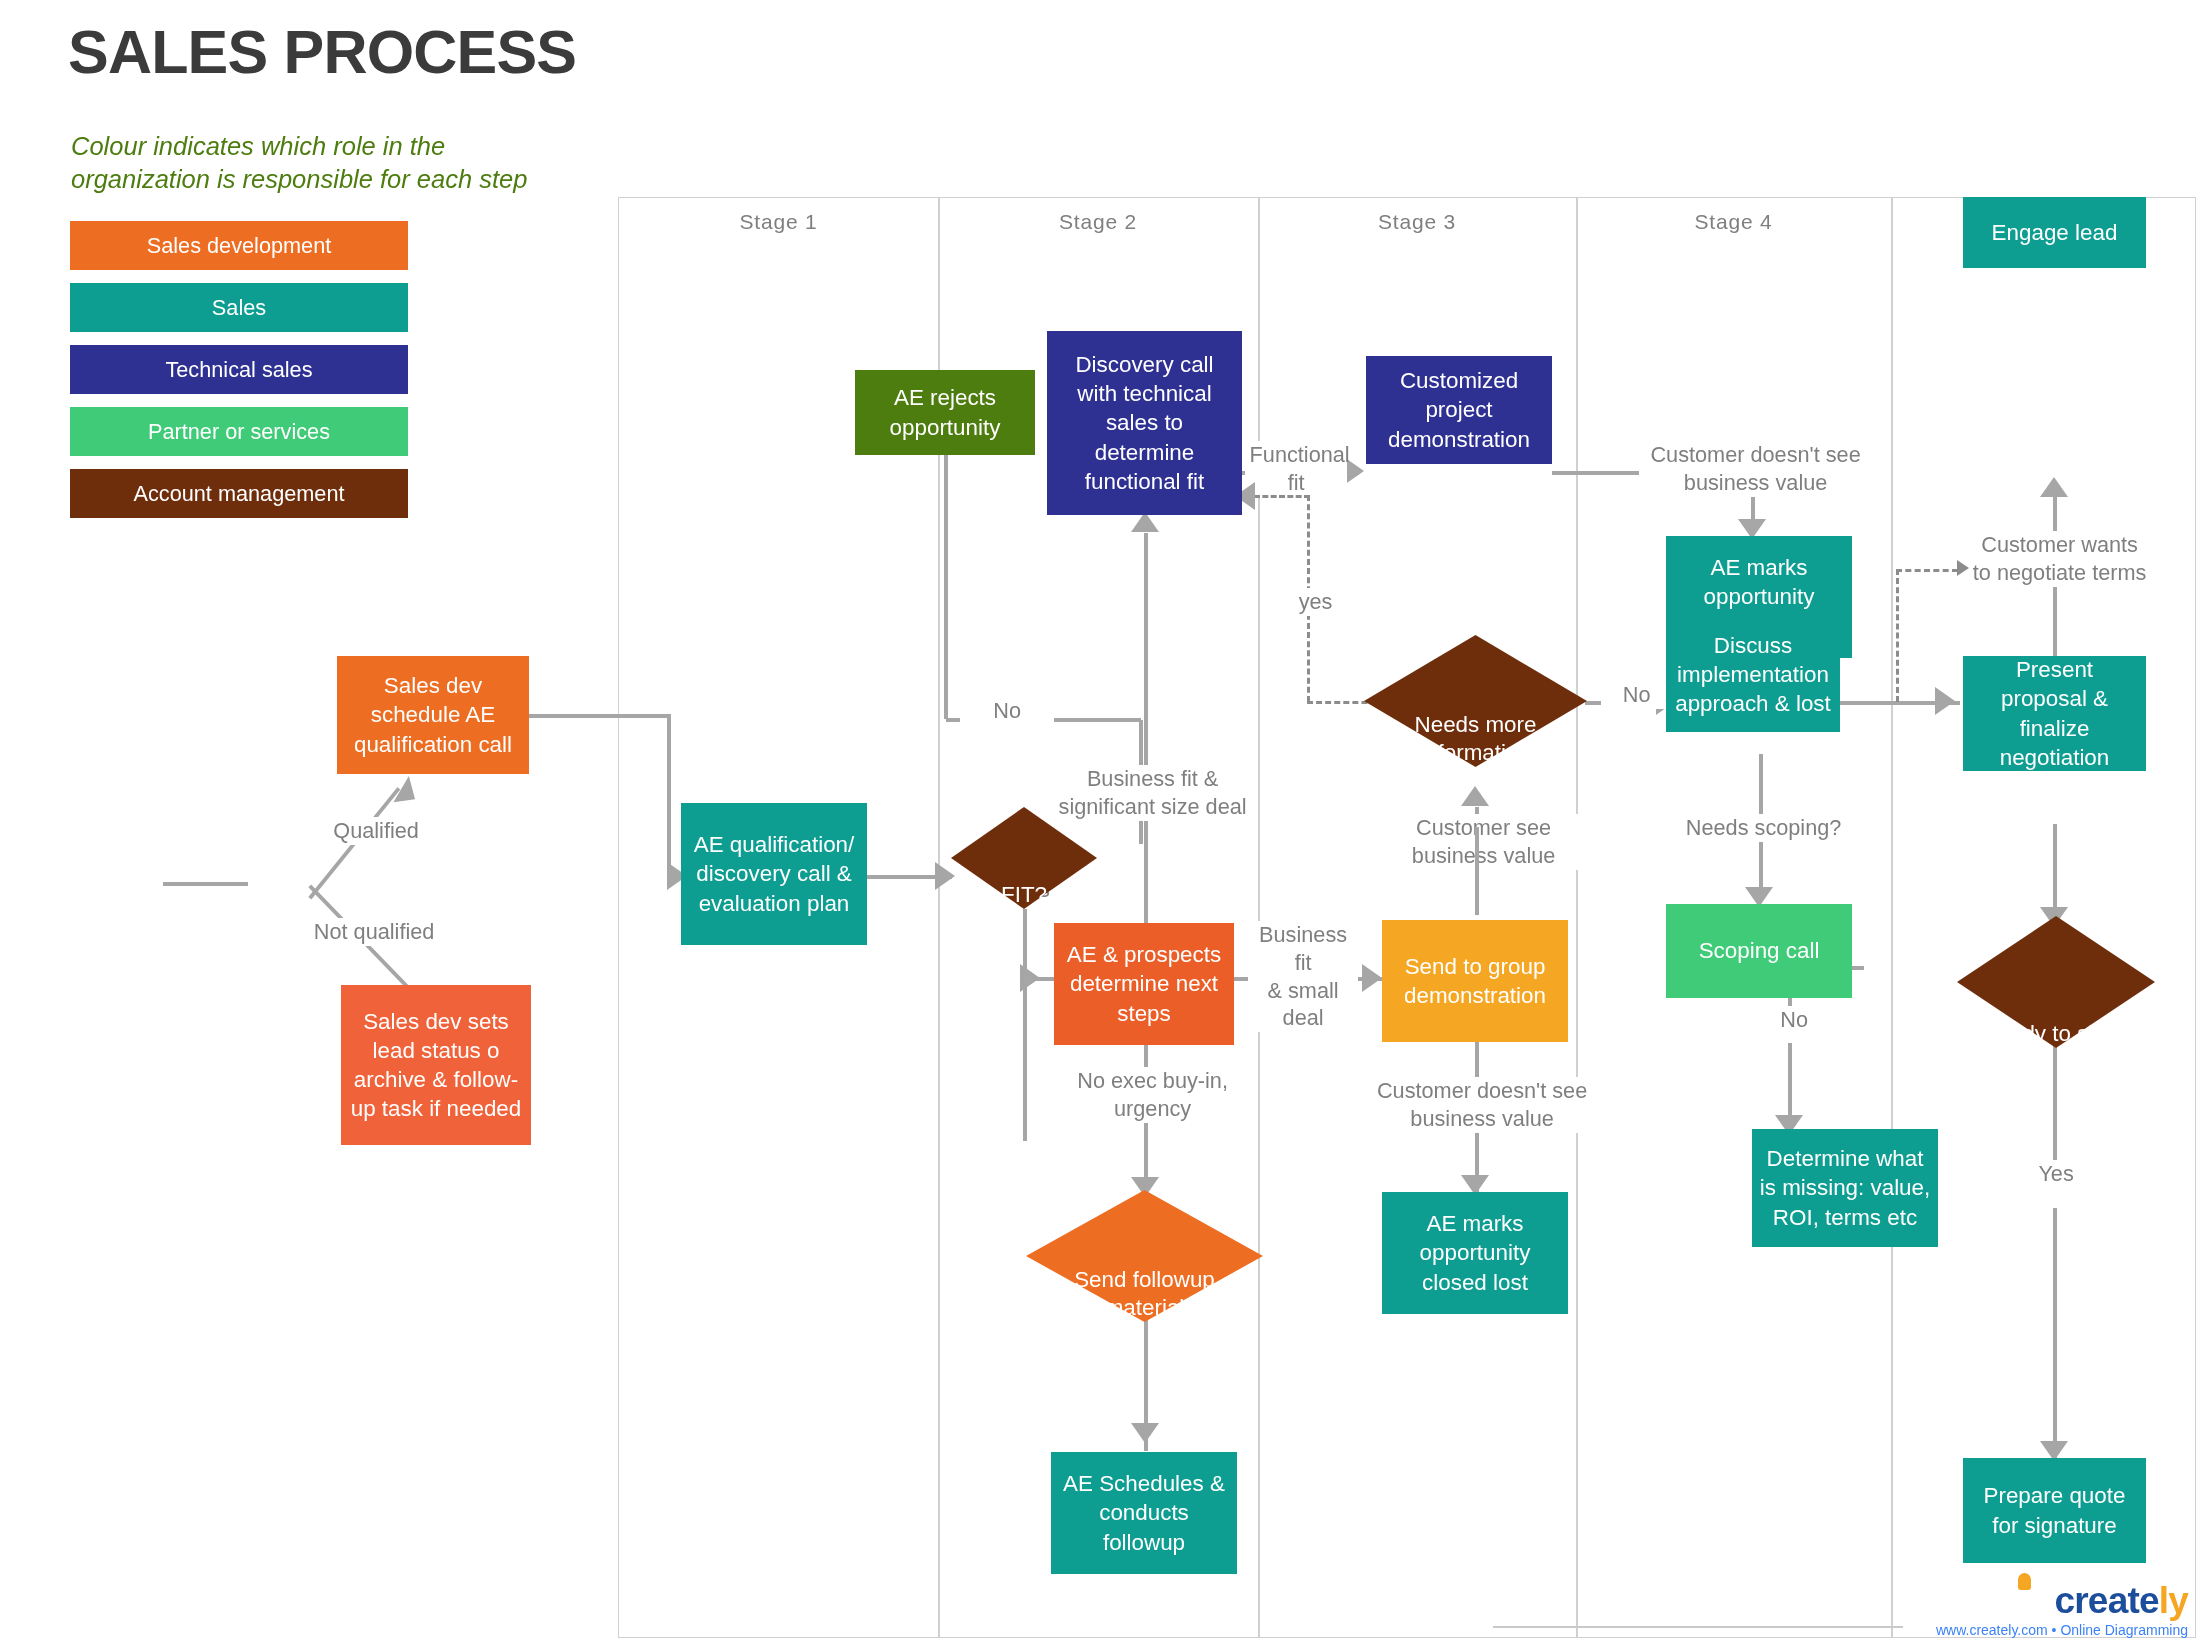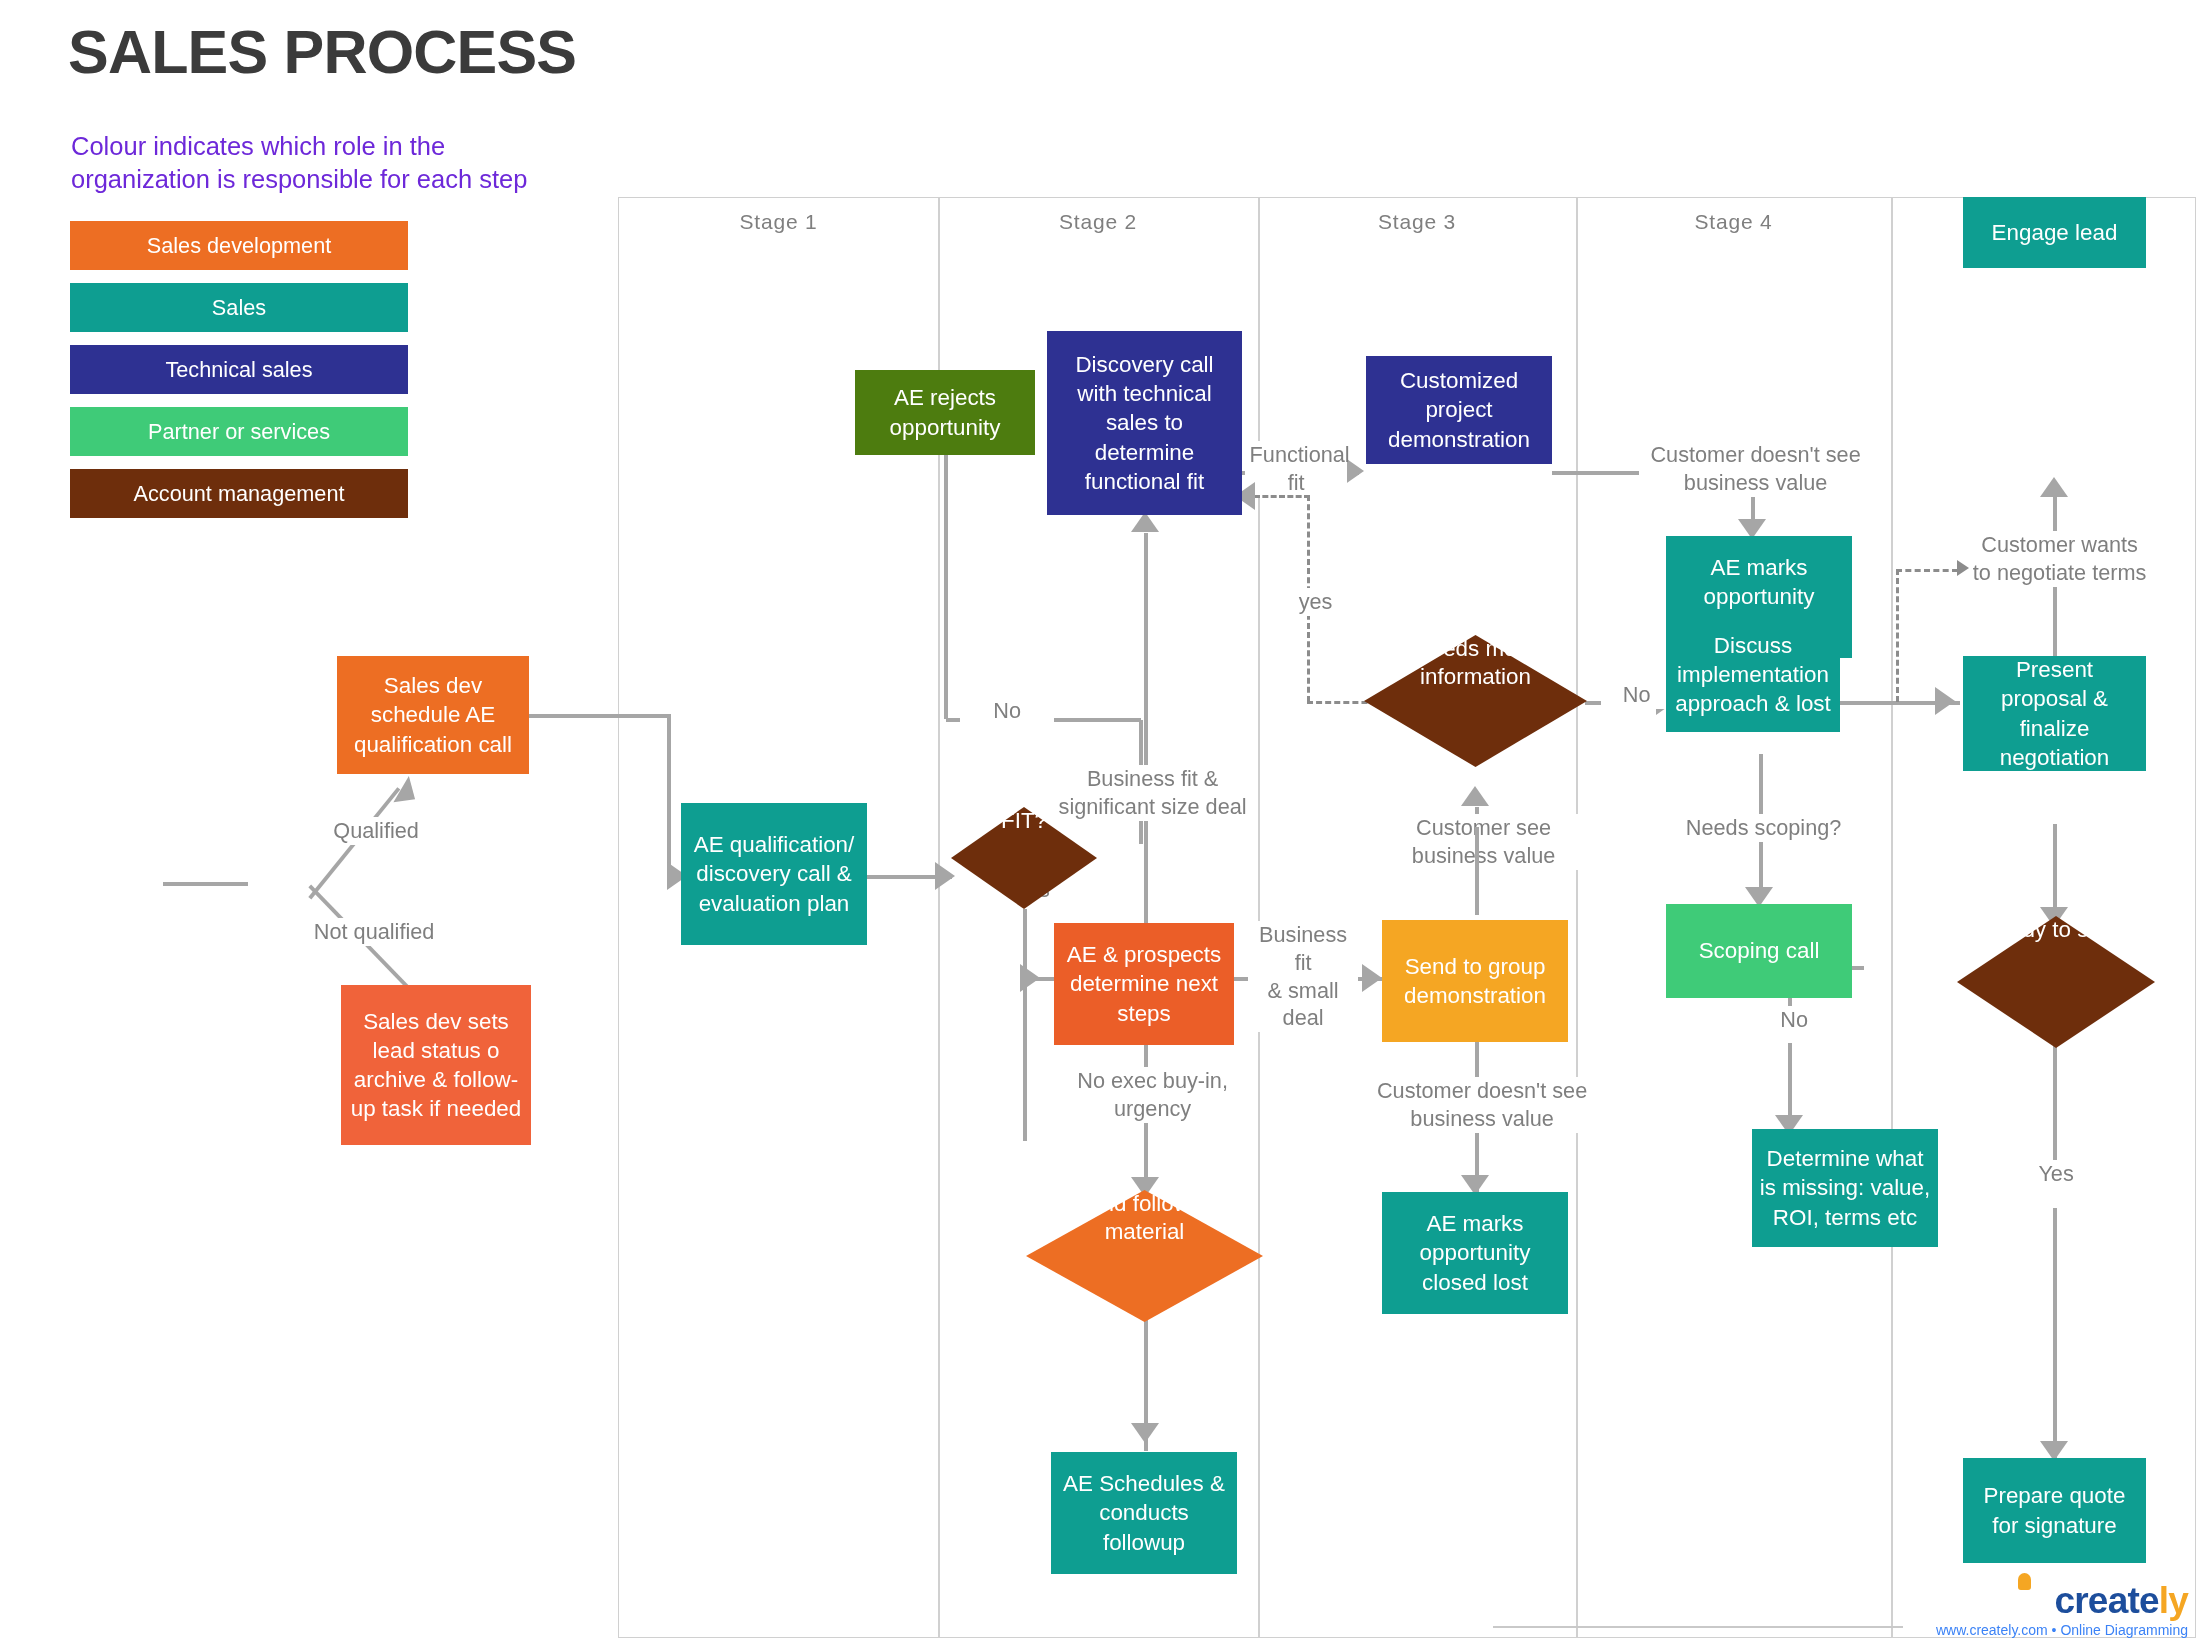--- a/index.html
+++ b/index.html
@@ -11,21 +11,21 @@
   #root{position:absolute;inset:0;}
 
   
   .title{
     position:absolute;left:68px;top:21.7px;
     font-size:61px;font-weight:bold;color:#3b3b3b;
     letter-spacing:-0.8px;line-height:1.0;white-space:nowrap;
   }
   .subtitle{
     position:absolute;left:71px;top:130px;width:495px;
-    font-size:25.5px;color:#6d28d9;line-height:1.30;
+    font-size:25.5px;font-style:italic;color:#4d7c0f;line-height:1.30;
   }
 
   
   .legend{position:absolute;left:70px;top:221px;width:338px;}
   .legend-item{
     height:49px;margin-bottom:13px;
     display:flex;align-items:center;justify-content:center;
     color:#ffffff;font-size:21.7px;
   }
 
@@ -43,21 +43,21 @@
   
   .node{
     position:absolute;box-sizing:border-box;
     display:flex;align-items:center;justify-content:center;text-align:center;
     color:#ffffff;font-size:22.4px;line-height:1.30;padding:4.6px 7.7px;
   }
   .node.rounded{border-radius:46px;}
 
   
   .diamond{
-    position:absolute;display:flex;align-items:flex-start;justify-content:center;
+    position:absolute;display:flex;align-items:flex-end;justify-content:center;
   }
   .diamond .dshape{
     position:absolute;inset:0;
     clip-path:polygon(50% 0%,100% 50%,50% 100%,0% 50%);
   }
   .diamond .dtext{
     position:relative;z-index:2;color:#fff;text-align:center;
     font-size:22.4px;line-height:1.25;padding:0 7.7px;
   }
 

